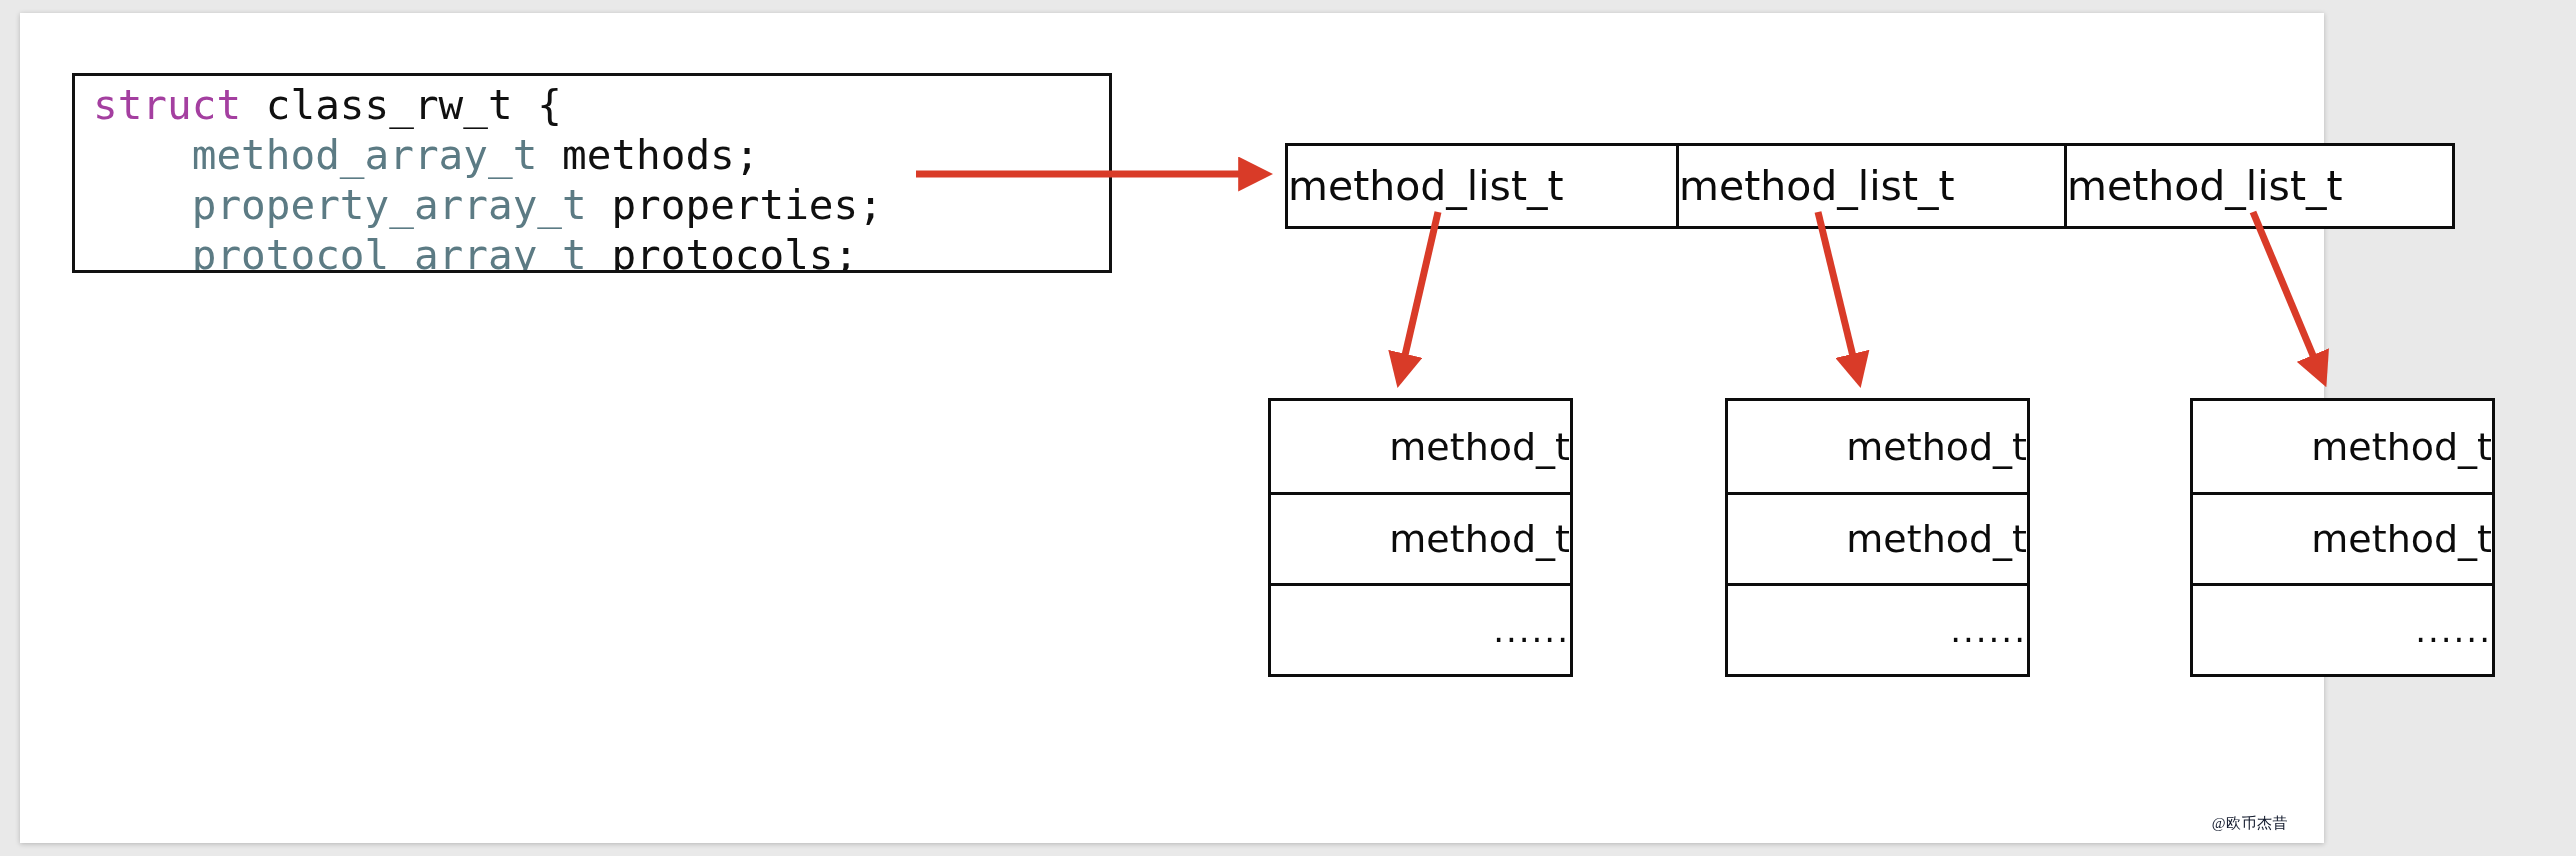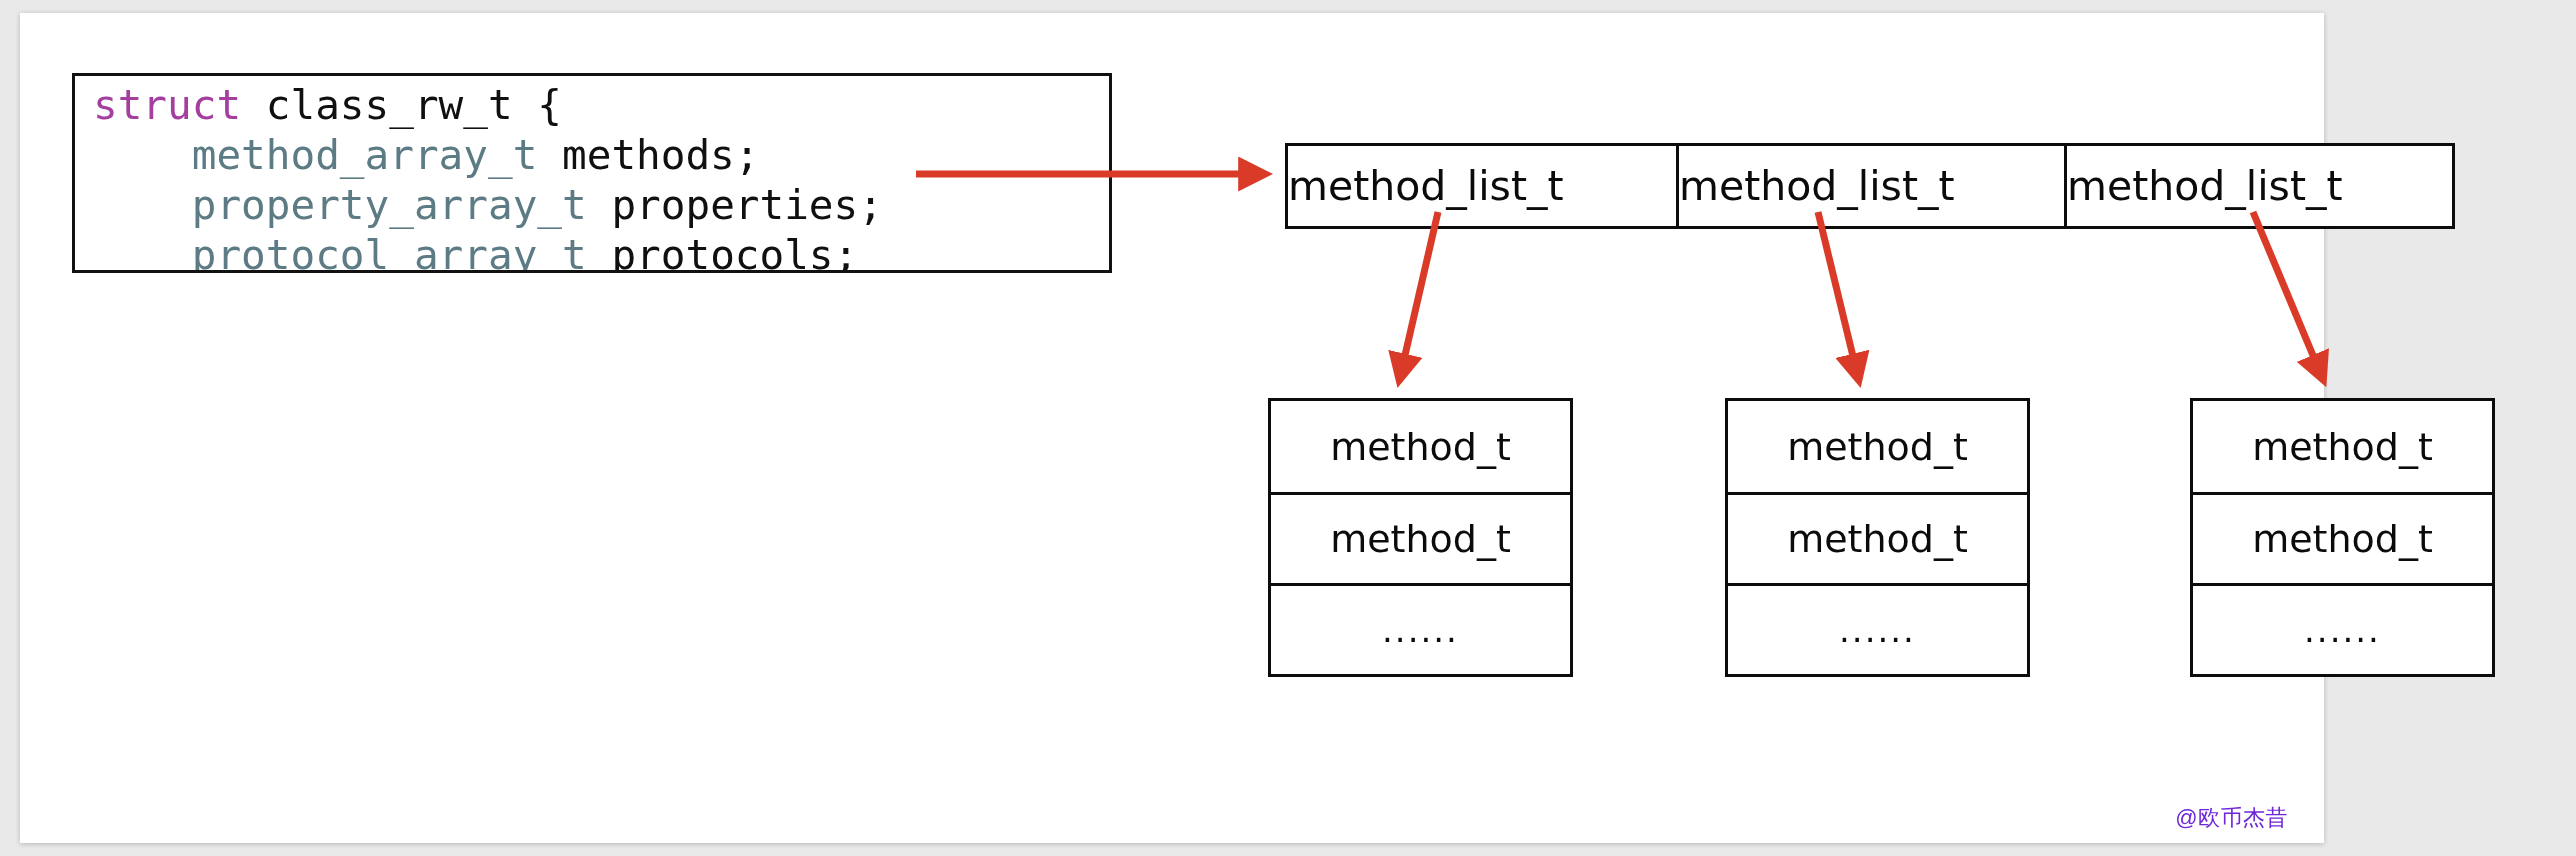--- a/index.html
+++ b/index.html
@@ -72,21 +72,21 @@
     position:absolute;
     top:385px;
     width:305px;
     border:3px solid #0c0c0c;
     box-sizing:border-box;
     background:#fff;
   }
   .m-row{
     height:91px;
     box-sizing:border-box;
-    display:flex;align-items:center;justify-content:center;
+    display:flex;align-items:center;justify-content:flex-end;
     font-size:38px;
     color:#0b0b0b;
     font-family:"DejaVu Sans","Liberation Sans",sans-serif;
     background:#fff;
   }
   .m-row + .m-row{border-top:3px solid #0c0c0c;}
   .m-row.dots{font-size:34px;letter-spacing:2px;}
 
   .stack-0{left:1248px;}
   .stack-1{left:1705px;}
@@ -95,23 +95,23 @@
   
   #arrows{
     position:absolute;left:0;top:0;width:2576px;height:856px;
     pointer-events:none;
   }
 
   
   .watermark{
     position:absolute;
     right:36px;bottom:10px;
-    font-size:22px;
-    color:#6d28d9;
-    font-family:Liberation Sans, sans-serif;
+    font-size:15px;
+    color:#0f172a;
+    font-family:Liberation Serif, serif;
     letter-spacing:0.5px;
   }
 </style>
 </head>
 <body>
 
 <div id="canvas">
   <div class="page">
 
     <div class="code-box">

